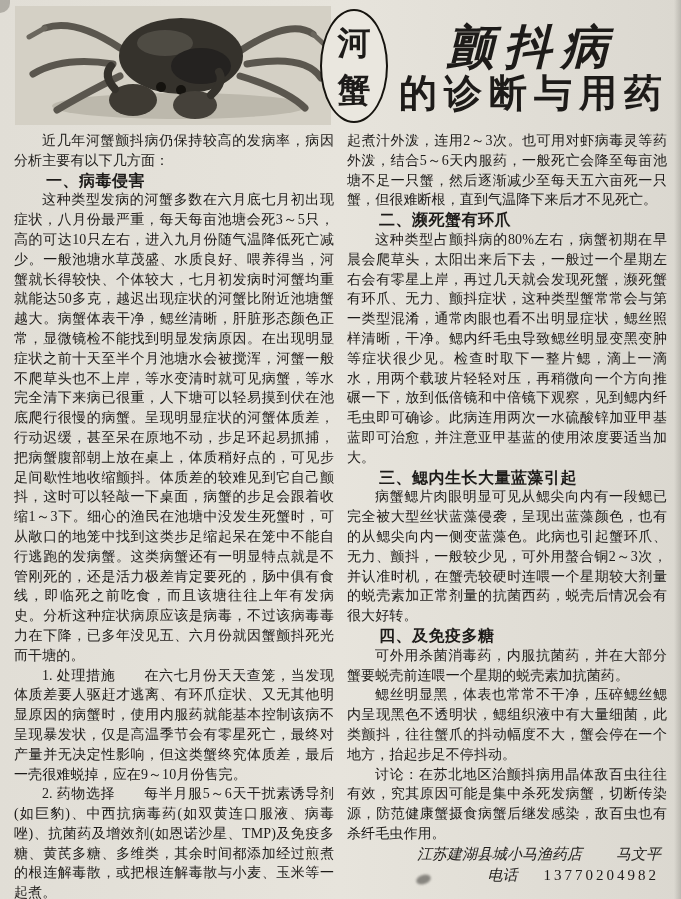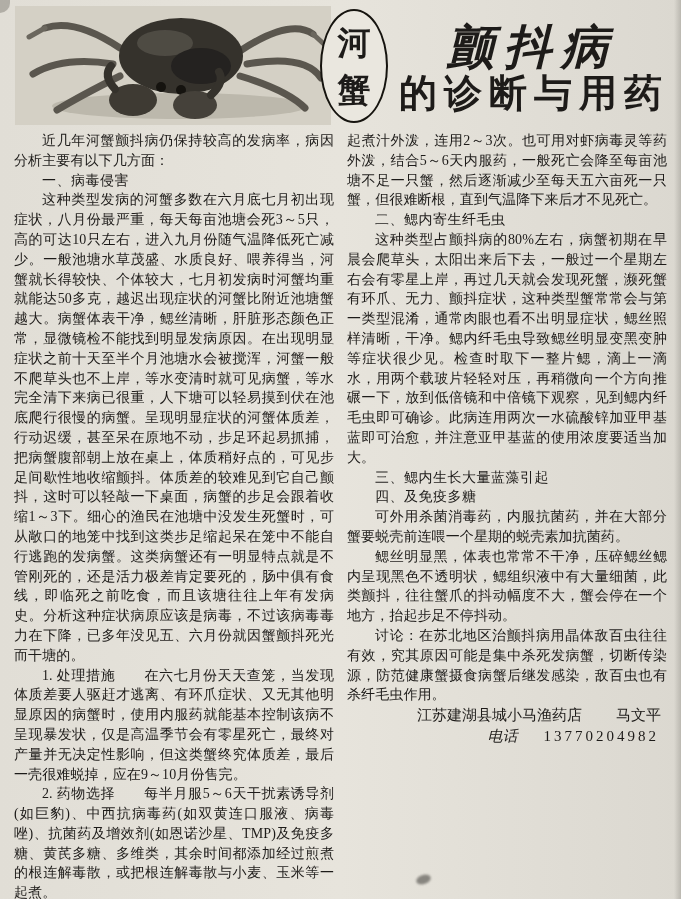--- a/index.html
+++ b/index.html
@@ -43,26 +43,26 @@
   }
   .col{width:320px;overflow:hidden;}
   .col p,.col h3{margin:0;}
   .body{
     font-size:14px;line-height:19.8px;letter-spacing:0.1px;
     text-align:justify;word-break:break-all;text-indent:2em;
   }
   .body.cont{text-indent:0;}
   .sec-heading{
     font-family:"Liberation Sans","DejaVu Sans",sans-serif;
-    font-weight:normal;font-size:14px;line-height:19.8px;
+    font-weight:bold;font-size:16px;line-height:19.8px;
     letter-spacing:0.5px;text-indent:2em;
   }
   .sign{
     display:flex;justify-content:flex-end;gap:34px;
-    font-size:15px;line-height:21px;
+    font-style:italic;font-size:15px;line-height:21px;
     margin-top:3px;padding-right:6px;
   }
   .contact{
     display:flex;justify-content:flex-end;gap:26px;
     font-style:italic;font-size:15px;line-height:21px;
     margin-top:2px;padding-right:8px;
   }
   .contact .val{letter-spacing:3px;font-style:normal;}
   
   .artifact-tl{
@@ -124,23 +124,24 @@
   <div class="columns">
     <div class="col">
         <p class="body">近几年河蟹颤抖病仍保持较高的发病率，病因分析主要有以下几方面：</p>
         <h3 class="sec-heading">一、病毒侵害</h3>
         <p class="body">这种类型发病的河蟹多数在六月底七月初出现症状，八月份最严重，每天每亩池塘会死3～5只，高的可达10只左右，进入九月份随气温降低死亡减少。一般池塘水草茂盛、水质良好、喂养得当，河蟹就长得较快、个体较大，七月初发病时河蟹均重就能达50多克，越迟出现症状的河蟹比附近池塘蟹越大。病蟹体表干净，鳃丝清晰，肝脏形态颜色正常，显微镜检不能找到明显发病原因。在出现明显症状之前十天至半个月池塘水会被搅浑，河蟹一般不爬草头也不上岸，等水变清时就可见病蟹，等水完全清下来病已很重，人下塘可以轻易摸到伏在池底爬行很慢的病蟹。呈现明显症状的河蟹体质差，行动迟缓，甚至呆在原地不动，步足环起易抓捕，把病蟹腹部朝上放在桌上，体质稍好点的，可见步足间歇性地收缩颤抖。体质差的较难见到它自己颤抖，这时可以轻敲一下桌面，病蟹的步足会跟着收缩1～3下。细心的渔民在池塘中没发生死蟹时，可从敞口的地笼中找到这类步足缩起呆在笼中不能自行逃跑的发病蟹。这类病蟹还有一明显特点就是不管刚死的，还是活力极差肯定要死的，肠中俱有食线，即临死之前吃食，而且该塘往往上年有发病史。分析这种症状病原应该是病毒，不过该病毒毒力在下降，已多年没见五、六月份就因蟹颤抖死光而干塘的。</p>
         <p class="body">1. 处理措施　　在六七月份天天查笼，当发现体质差要人驱赶才逃离、有环爪症状、又无其他明显原因的病蟹时，使用内服药就能基本控制该病不呈现暴发状，仅是高温季节会有零星死亡，最终对产量并无决定性影响，但这类蟹终究体质差，最后一壳很难蜕掉，应在9～10月份售完。</p>
         <p class="body">2. 药物选择　　每半月服5～6天干扰素诱导剂(如巨豹)、中西抗病毒药(如双黄连口服液、病毒唑)、抗菌药及增效剂(如恩诺沙星、TMP)及免疫多糖、黄芪多糖、多维类，其余时间都添加经过煎煮的根连解毒散，或把根连解毒散与小麦、玉米等一起煮。</p>
       </div>
     <div class="col">
         <p class="body cont">起煮汁外泼，连用2～3次。也可用对虾病毒灵等药外泼，结合5～6天内服药，一般死亡会降至每亩池塘不足一只蟹，然后逐渐减少至每天五六亩死一只蟹，但很难断根，直到气温降下来后才不见死亡。</p>
-        <h3 class="sec-heading">二、鳃内寄生纤毛虫</h3>
+        <h3 class="sec-heading">二、濒死蟹有环爪</h3>
         <p class="body">这种类型占颤抖病的80%左右，病蟹初期在早晨会爬草头，太阳出来后下去，一般过一个星期左右会有零星上岸，再过几天就会发现死蟹，濒死蟹有环爪、无力、颤抖症状，这种类型蟹常常会与第一类型混淆，通常肉眼也看不出明显症状，鳃丝照样清晰，干净。鳃内纤毛虫导致鳃丝明显变黑变肿等症状很少见。检查时取下一整片鳃，滴上一滴水，用两个载玻片轻轻对压，再稍微向一个方向推碾一下，放到低倍镜和中倍镜下观察，见到鳃内纤毛虫即可确诊。此病连用两次一水硫酸锌加亚甲基蓝即可治愈，并注意亚甲基蓝的使用浓度要适当加大。</p>
         <h3 class="sec-heading">三、鳃内生长大量蓝藻引起</h3>
+        <p class="body">病蟹鳃片肉眼明显可见从鳃尖向内有一段鳃已完全被大型丝状蓝藻侵袭，呈现出蓝藻颜色，也有的从鳃尖向内一侧变蓝藻色。此病也引起蟹环爪、无力、颤抖，一般较少见，可外用螯合铜2～3次，并认准时机，在蟹壳较硬时连喂一个星期较大剂量的蜕壳素加正常剂量的抗菌西药，蜕壳后情况会有很大好转。</p>
         <h3 class="sec-heading">四、及免疫多糖</h3>
         <p class="body">可外用杀菌消毒药，内服抗菌药，并在大部分蟹要蜕壳前连喂一个星期的蜕壳素加抗菌药。</p>
         <p class="body">鳃丝明显黑，体表也常常不干净，压碎鳃丝鳃内呈现黑色不透明状，鳃组织液中有大量细菌，此类颤抖，往往蟹爪的抖动幅度不大，蟹会停在一个地方，抬起步足不停抖动。</p>
         <p class="body">讨论：在苏北地区治颤抖病用晶体敌百虫往往有效，究其原因可能是集中杀死发病蟹，切断传染源，防范健康蟹摄食病蟹后继发感染，敌百虫也有杀纤毛虫作用。</p>
         <p class="sign">
           <span>江苏建湖县城小马渔药店</span>
           <span>马文平</span>
         </p>
         <p class="contact">
           <span>电话</span>

